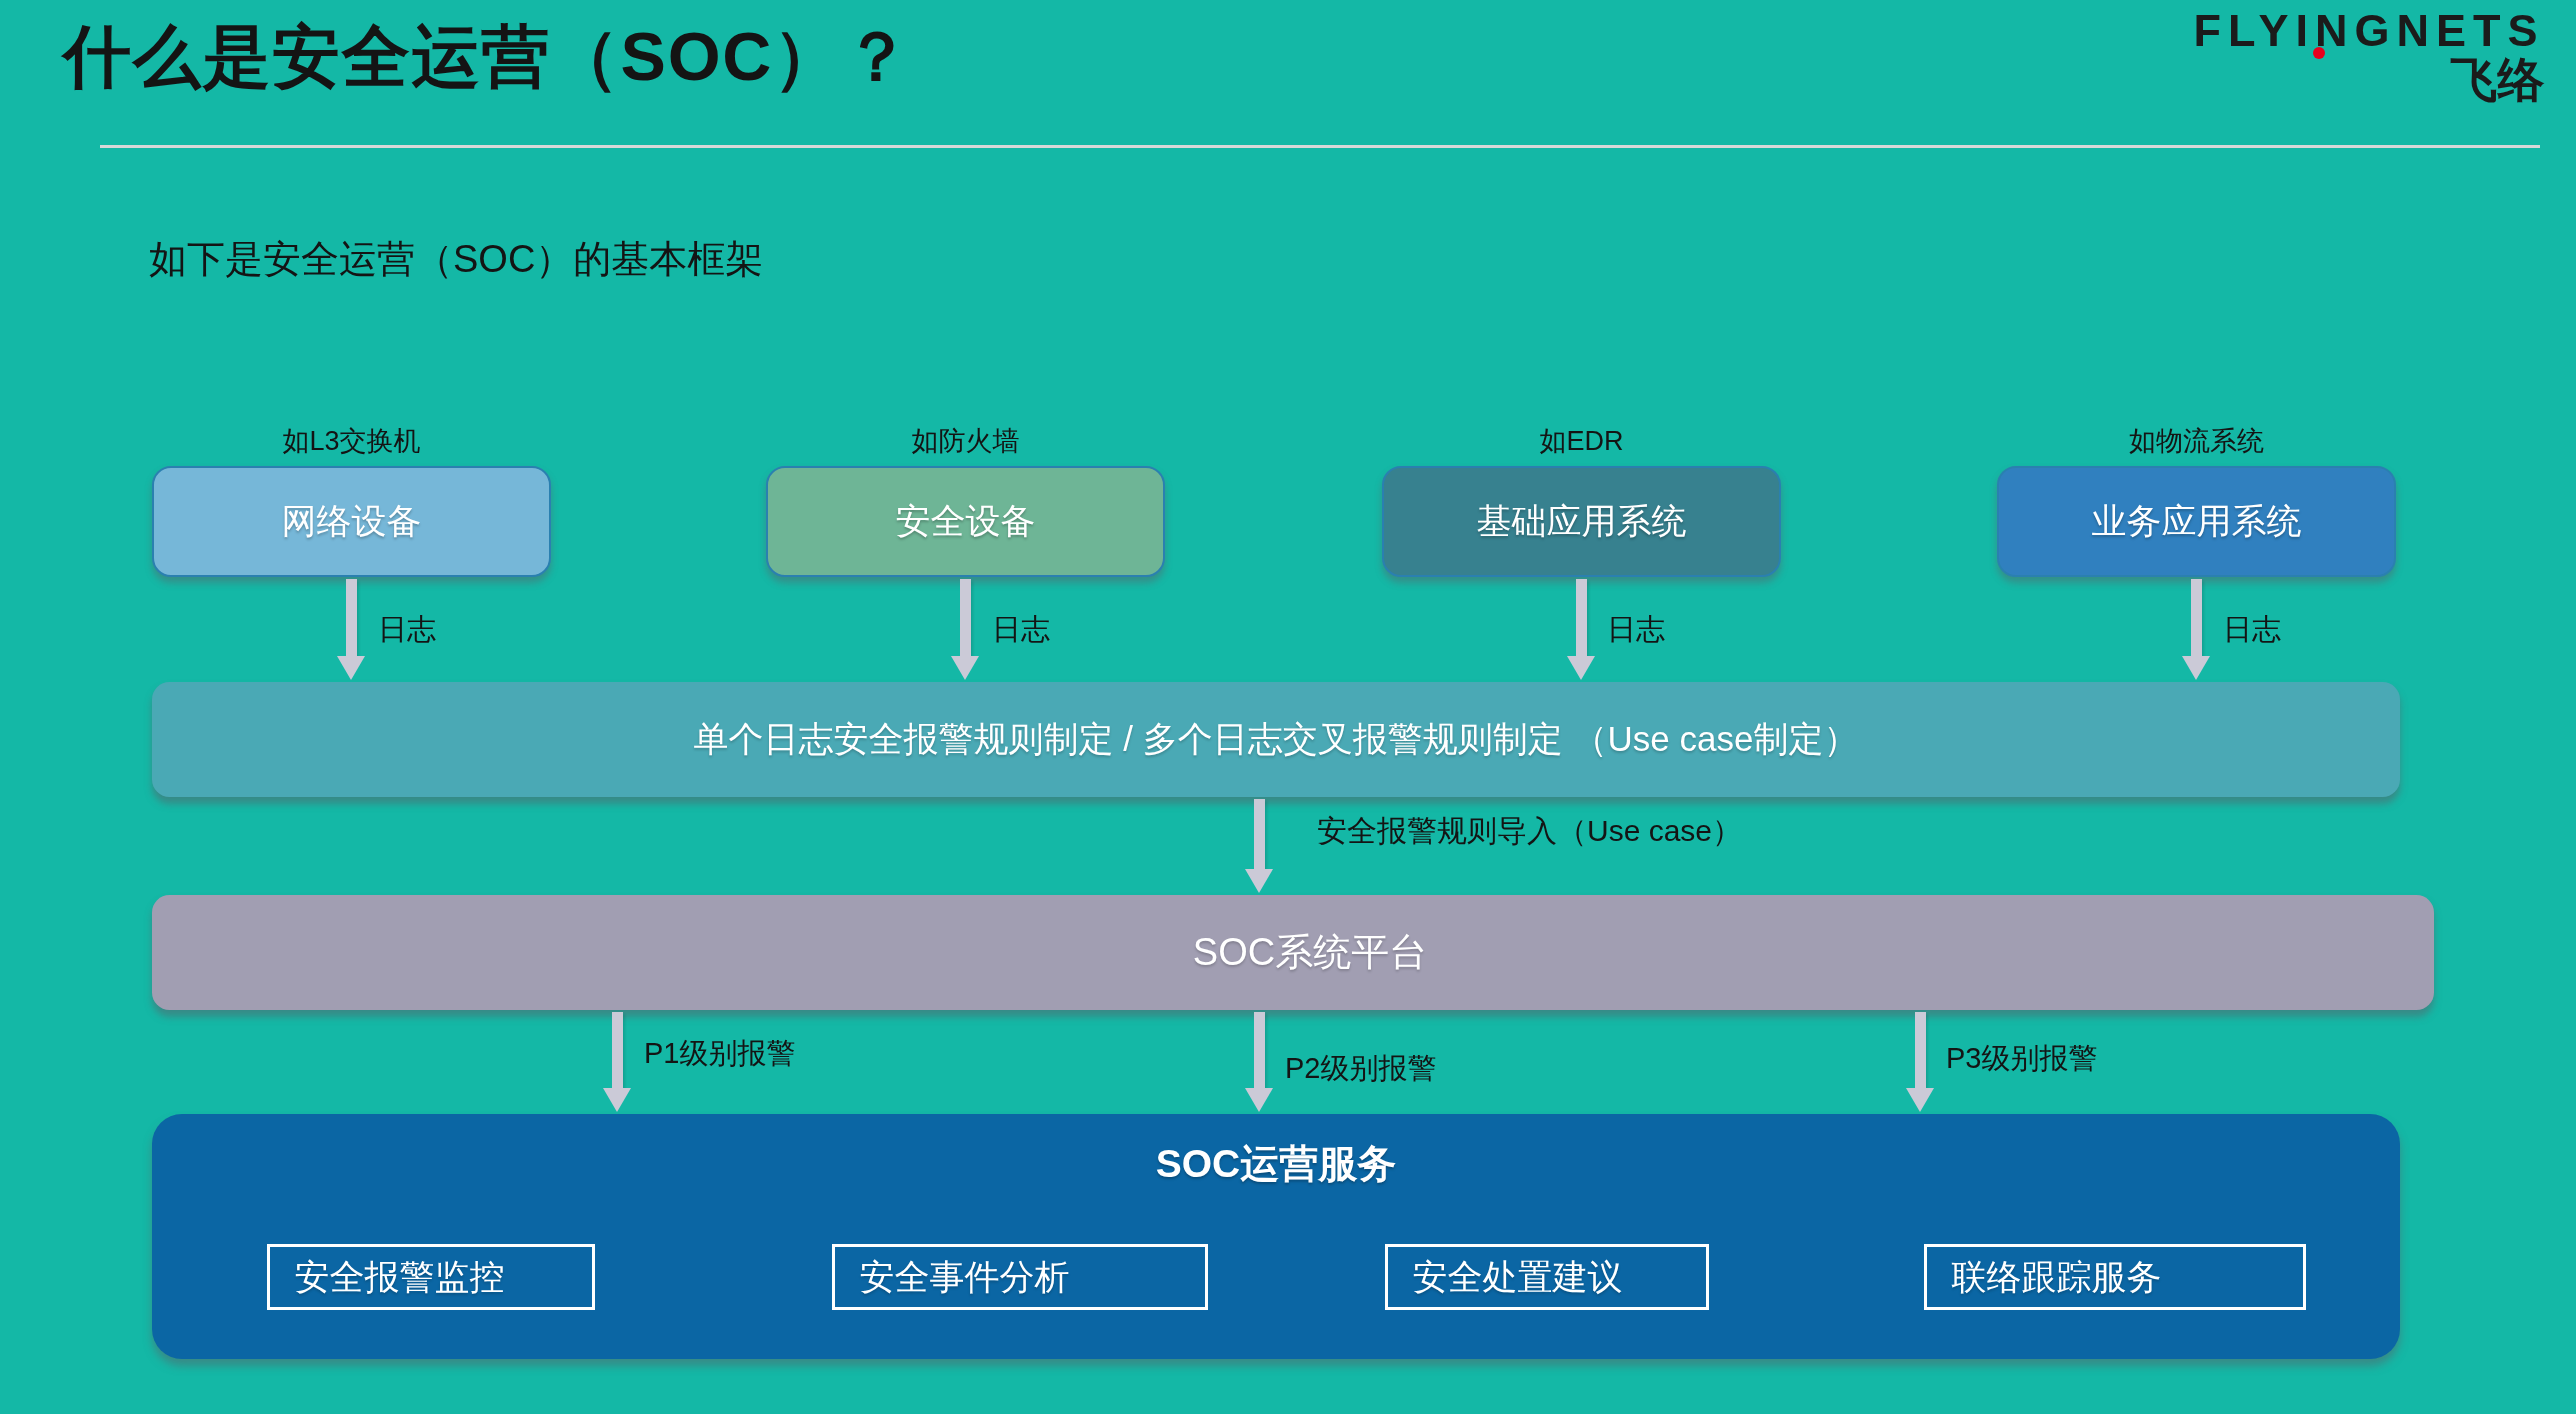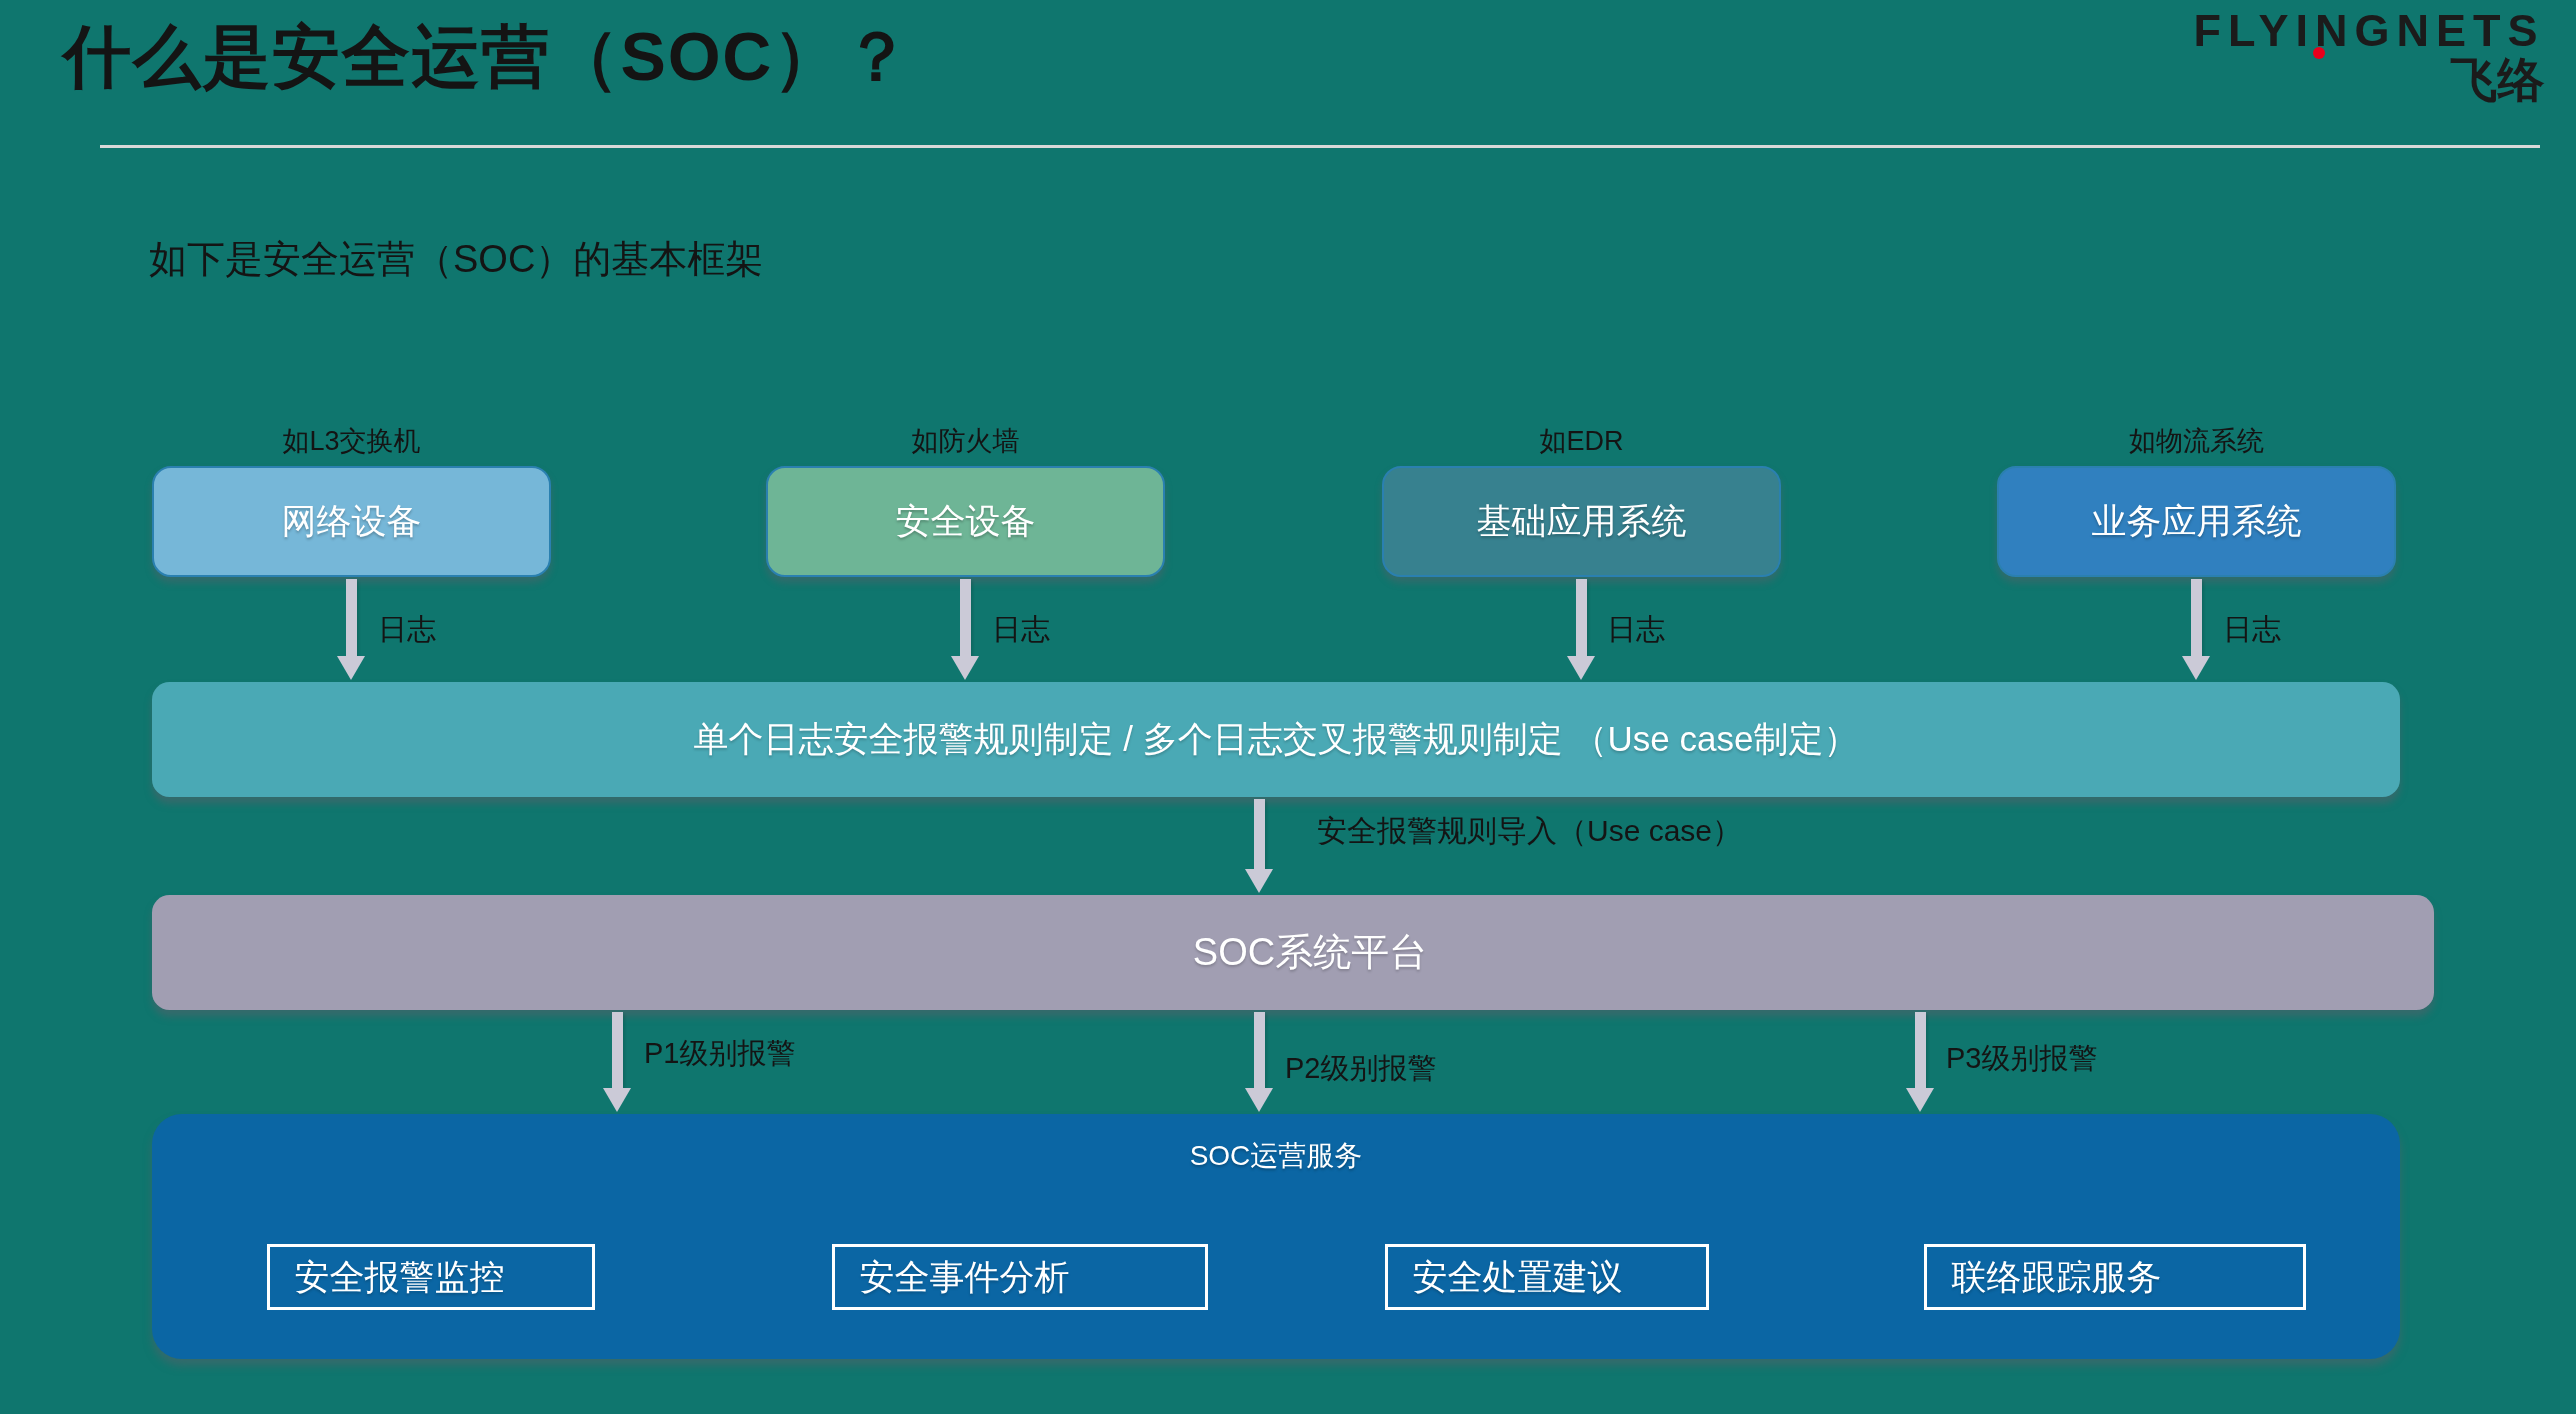--- a/index.html
+++ b/index.html
@@ -1,17 +1,17 @@
 <!DOCTYPE html>
 <html style="font-size:14px"><head>
 <meta charset="utf-8">
 <style>
   html,body{margin:0;padding:0;background:#ffffff;}
   .canvas{
-    position:relative;width:2576px;height:1415px;background:#0f766e;overflow:hidden;
+    position:relative;width:2576px;height:1415px;background:#14b8a6;overflow:hidden;
     font-family:"Liberation Sans","DejaVu Sans",sans-serif;color:#161616;
   }
   
   .page-title{position:absolute;left:63px;top:12.2px;font-size:68px;font-weight:bold;letter-spacing:1.7px;color:#141414;}
   .divider{position:absolute;left:100px;top:145px;width:2440px;height:2.6px;background:#d8d8d8;}
   .subtitle{position:absolute;left:149px;top:234px;font-size:38px;color:#141414;}
   
   .logo{position:absolute;right:31.5px;top:7px;text-align:right;}
   .logo-wordmark{font-size:45px;font-weight:bold;letter-spacing:7px;color:#1b1b1b;line-height:1.05;}
   .logo-cjk{font-size:47px;font-weight:bold;color:#1b1b1b;line-height:1.0;margin-top:1.7px;}
@@ -36,21 +36,21 @@
     color:#ffffff;box-shadow:0 6.1px 7.9px rgba(90,95,105,.5);text-shadow:0 1.7px 2.6px rgba(0,0,0,.2);
   }
   .rules-bar{top:682px;height:115px;font-size:35px;}
   .platform-bar{top:895px;height:115px;font-size:38px;padding-left:34px;}
   
   .services-block{
     position:absolute;left:152px;top:1114px;width:2248px;height:245px;border-radius:30px;
     box-shadow:0 7px 8.7px rgba(90,95,105,.5);
   }
   .services-title{position:absolute;left:0;top:23px;width:100%;text-align:center;
-    font-size:28px;font-weight:normal;color:#ffffff;text-shadow:0 1.7px 2.6px rgba(0,0,0,.25);}
+    font-size:39px;font-weight:bold;color:#ffffff;text-shadow:0 1.7px 2.6px rgba(0,0,0,.25);}
   .service-box{
     position:absolute;top:130px;height:66px;border:3.5px solid #ffffff;box-sizing:border-box;
     display:flex;align-items:center;color:#ffffff;font-size:35px;padding-left:24.5px;
     text-shadow:0 1.7px 2.6px rgba(0,0,0,.2);
   }
 </style>
 </head>
 <body>
 
 <div class="canvas">

